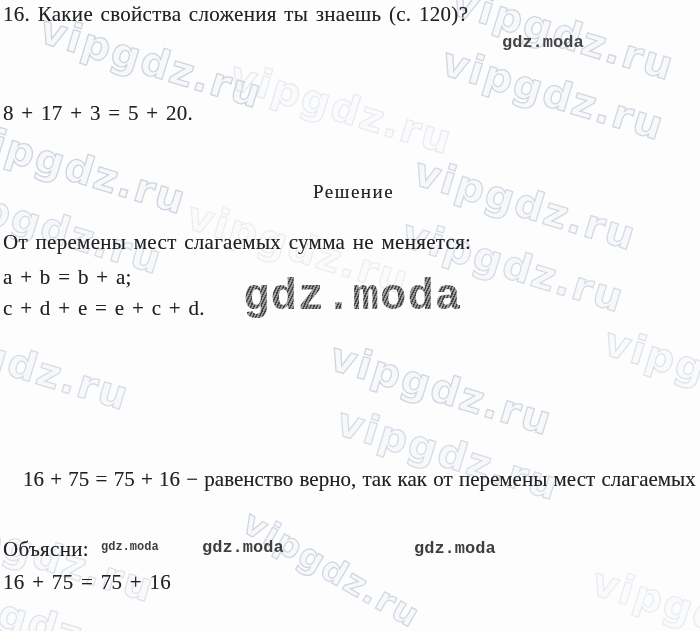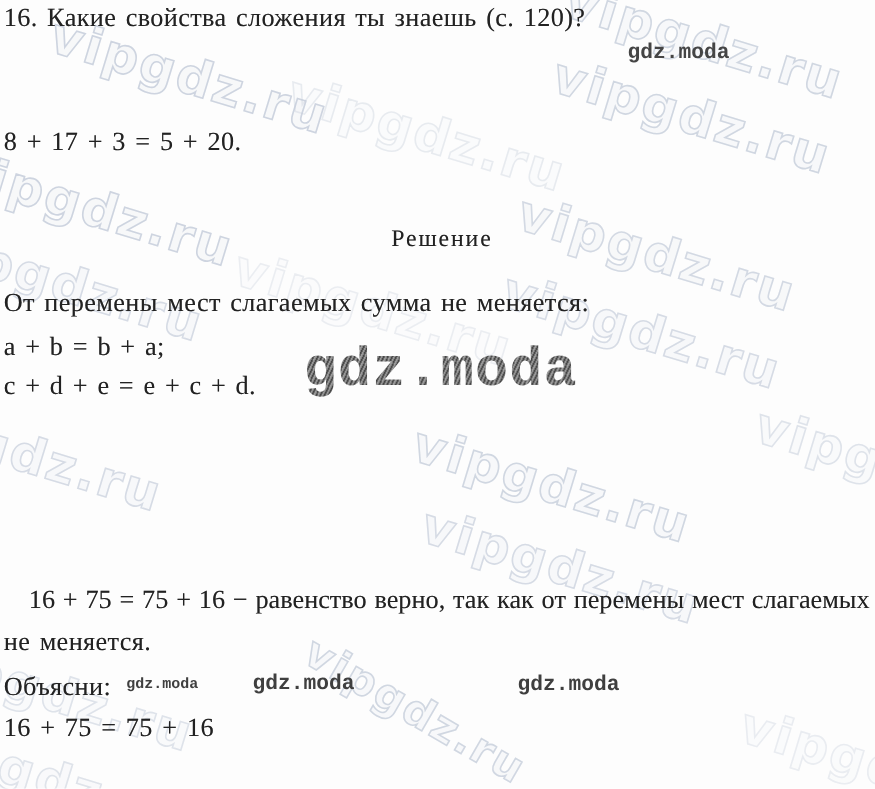--- a/index.html
+++ b/index.html
@@ -103,18 +103,17 @@
   <div class="tline" style="top:101px">8 + 17 + 3 = 5 + 20.</div>
 
   <div class="tline" style="top:230px">От перемены мест слагаемых сумма не меняется:</div>
 
   <div class="tline heading" style="top:181px">Решение</div>
   <div class="tline" style="top:265px">a + b = b + a;</div>
   <div class="tline" style="top:296px">c + d + e = e + c + d.</div>
 
 
   <div class="tline wide" style="top:467px">16 + 75 = 75 + 16 − равенство верно, так как от перемены мест слагаемых сумма</div>
-  <div class="tline" style="top:501px">не меняется.</div>
 
   <div class="tline" style="top:537px">Объясни:</div>
   <div class="tline" style="top:570px">16 + 75 = 75 + 16</div>
 
 </div>
 
 </body></html>

